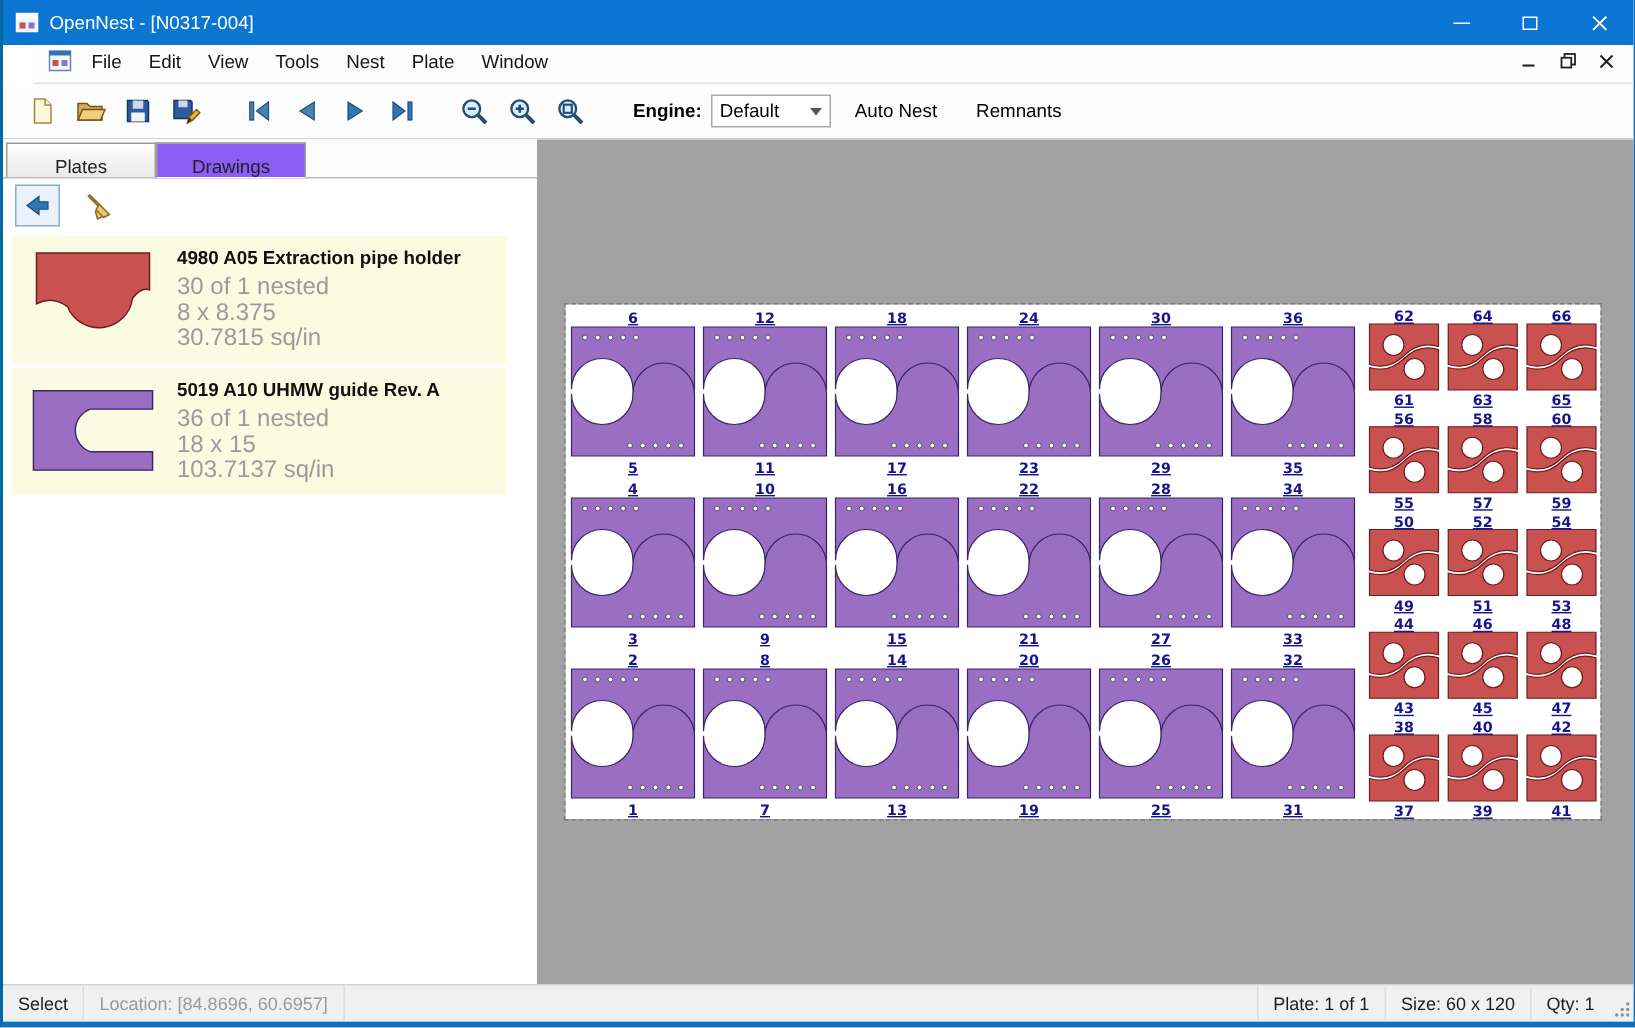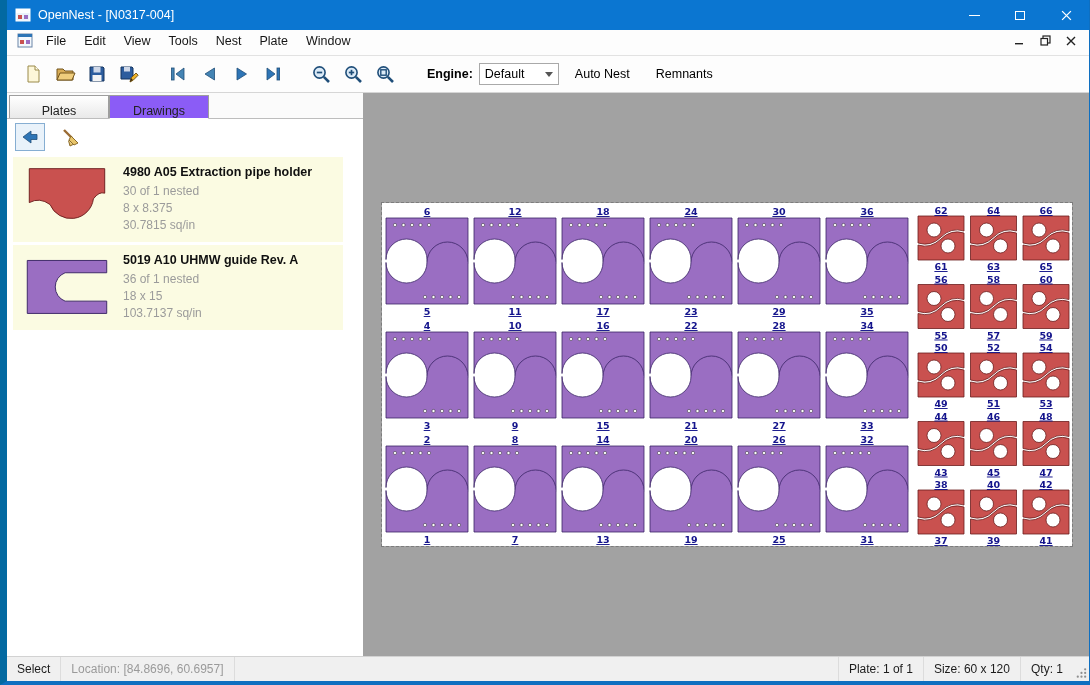--- a/index.html
+++ b/index.html
@@ -1,30 +1,30 @@
 <!DOCTYPE html>
 <html><head>
 <meta charset="utf-8">
 <style>
   * { margin:0; padding:0; box-sizing:border-box; font-family:"Liberation Sans","DejaVu Sans",sans-serif; }
   html,body{ background:#e6e6e6; }
   .window{
     width:1090px; height:685px; display:flex; flex-direction:column;
-    border-left:7px solid #0369a1; border-right:1px solid #0f6fc0; border-bottom:4px solid #0f6fc0;
+    border-left:2px solid #0369a1; border-right:1px solid #0f6fc0; border-bottom:4px solid #0f6fc0;
     background:#fff; overflow:hidden;
   }
   
   .titlebar{ height:30px; background:#0b76d1; color:#fff; display:flex; align-items:center; padding-left:8px; flex:none;}
   .title-text{ font-size:12.5px; margin-left:7px; }
   .tb-buttons{ margin-left:auto; display:flex; height:100%; }
   .tb-btn{ width:46px; height:100%; display:flex; align-items:center; justify-content:center; }
   .g-min{ width:11px; height:1px; background:#fff; display:block; }
   .g-max{ width:10px; height:9px; border:1px solid #fff; display:block; }
   
-  .menubar{ height:26px; background:#fdfdfd; border-bottom:1px solid #e2e2e2; display:flex; align-items:center; padding:0 6px 4px 10px; font-size:12.5px; color:#151515; flex:none;}
+  .menubar{ height:26px; background:#fdfdfd; border-bottom:1px solid #e2e2e2; display:flex; align-items:center; padding:0 6px 4px 10px; font-size:12.5px; color:#151515; flex:none;margin-left:20px;}
   .menu-item{ padding:4px 9px; }
   .mdi-icon{ margin-right:4px; }
   .mdi-ctrls{ margin-left:auto; display:flex; align-items:center; gap:2px; }
   .mdi-btn{ width:24px; height:20px; display:flex; align-items:center; justify-content:center; }
   
   .toolbar{ height:37px; background:#fdfdfd; border-bottom:1px solid #d6d6d6; display:flex; align-items:center; padding-left:10px; flex:none; font-size:12.5px;}
   .ticon{ width:32px; height:30px; display:flex; align-items:center; justify-content:center; }
   .tgap{ width:16px; }
   .engine-label{ font-weight:bold; margin:0 6px 0 26px; }
   .combo{ display:flex; align-items:center; width:80px; height:22px; border:1px solid #a9a9a9; background:#fff; padding:0 5px; }
@@ -36,21 +36,21 @@
   .tabs{ display:flex; height:26px; padding:2px 0 0 2px; border-bottom:1px solid #bdbdbd; background:#fbfbfb; }
   .tab{ padding:8px 0 0 0; width:100px; text-align:center; font-size:12.5px; border:1px solid #9e9e9e; border-bottom:none; background:linear-gradient(#ffffff,#e9e9e9); color:#222; }
   .tab.active{ background:#8b5cf6; margin-bottom:-1px; border-bottom:1px solid #fff; font-weight:normal; }
   .panel-toolbar{ height:36px; display:flex; align-items:center; gap:10px; padding:4px 8px; }
   .ptool-btn{ width:30px; height:28px; display:flex; align-items:center; justify-content:center; border:1px solid transparent; }
   .ptool-btn.framed{ border:1px solid #86aed2; background:#e9f2fa; }
   .drawing-list{ padding:2px 20px 0 6px; overflow:hidden; flex:1; }
   .drawing-item{ background:#fbfbe2; display:flex; gap:8px; padding:6px 8px 8px 6px; margin-bottom:3px; }
   .di-thumb{ width:96px; flex:none; display:flex; align-items:flex-start; justify-content:center; }
   .di-title{ font-weight:bold; font-size:12.5px; color:#101010; margin:2px 0 4px 0; }
-  .di-line{ font-size:12px; color:#9b9b9b; line-height:17px; }
+  .di-line{ font-size:16px; color:#9b9b9b; line-height:17px; }
   .canvas{ flex:1; background:#a2a2a2; position:relative; overflow:hidden; }
   .plate{ position:absolute; left:19px; top:110px; width:690px; height:343px; background:#fff; outline:1px dashed #7c7c7c; }
   .part-num{ font:bold 9.5px "DejaVu Sans",sans-serif; fill:#14148c; text-decoration:underline; }
   
   .statusbar{ height:25px; background:#f0f0f0; border-top:1px solid #d2d2d2; display:flex; align-items:flex-start; font-size:12px; color:#1c1c1c; flex:none; }
   .sb-sec{ height:100%; display:flex; align-items:center; padding:0 10px; border-right:1px solid #dcdcdc; }
   .sb-sec.right{ border-right:none; border-left:1px solid #dcdcdc; }
   .sb-loc{ color:#9a9a9a; }
   .sb-spacer{ flex:1; }
   .sb-gpu{ color:#1c8a1c; }

